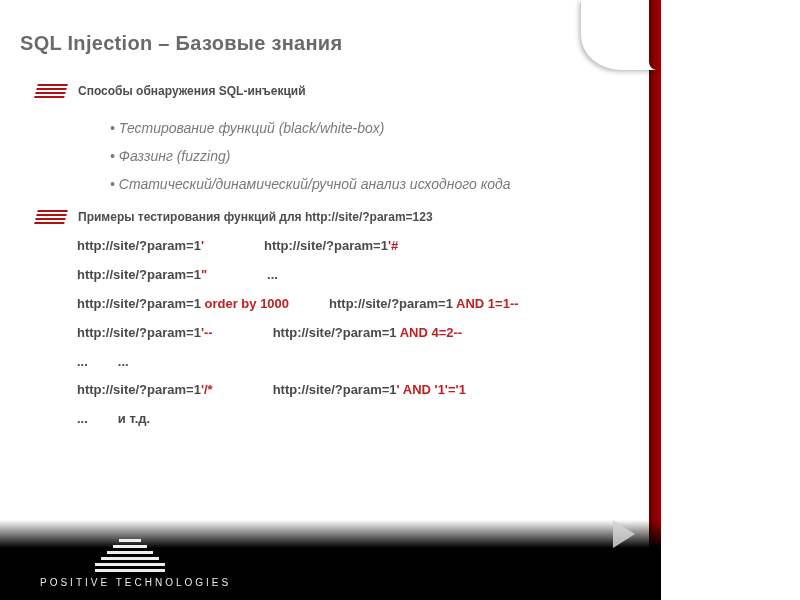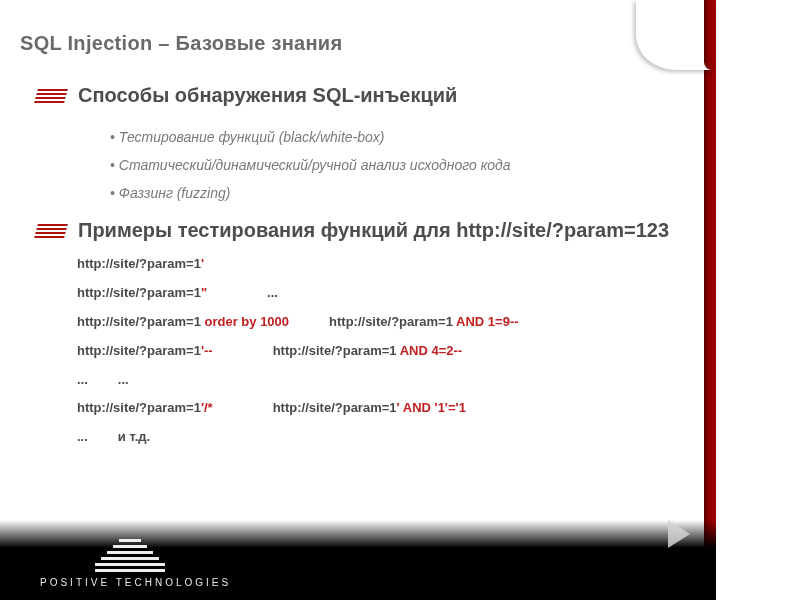--- a/index.html
+++ b/index.html
@@ -1,18 +1,18 @@
 <!DOCTYPE html>
 <html><head>
 <meta charset="utf-8">
 <style>
   * { margin: 0; padding: 0; box-sizing: border-box; }
   html, body { width: 800px; height: 600px; overflow: hidden; font-family: Verdana, Arial, sans-serif; }
   .slide {
-    width: 716px; height: 600px;
+    width: 661px; height: 600px;
     background: #fff;
     position: relative;
   }
   .side-red {
     position: absolute;
     right: 0; top: 0;
     width: 12px; height: 600px;
     background: linear-gradient(to right, #5a0000 0%, #8B0000 40%, #a00000 100%);
   }
   .corner {
@@ -59,21 +59,21 @@
     content:"";
     position:absolute; inset:0;
     background: repeating-linear-gradient(
       to bottom,
       #b01010 0px, #b01010 2px,
       transparent 2px, transparent 4px
     );
     transform: skewX(-15deg);
   }
   .bullet-text {
-    font-size: 20px;
+    font-size: 12px;
     font-weight: bold;
     color: #4d4d4d;
   }
   .sub-list {
     margin-left: 74px;
     margin-top: 22px;
     margin-bottom: 18px;
     font-style: italic;
   }
   .sub-item {
@@ -149,50 +149,53 @@
 
   <div class="content">
 
     <div class="bullet-row">
       <div class="bullet-icon"></div>
       <div class="bullet-text">Способы обнаружения SQL-инъекций</div>
     </div>
 
     <div class="sub-list">
       <div class="sub-item">Тестирование функций (black/white-box)</div>
+      <div class="sub-item">Фаззинг (fuzzing)</div>
       <div class="sub-item">Статический/динамический/ручной анализ исходного кода</div>
-      <div class="sub-item">Фаззинг (fuzzing)</div>
     </div>
 
     <div class="bullet-row">
       <div class="bullet-icon"></div>
       <div class="bullet-text">Примеры тестирования функций для http://site/?param=123</div>
     </div>
 
     <div class="examples">
 
       <div class="ex-row">
         <div class="ex-cell b">
           <span>http://site/?param=1</span><span class="red">'</span>
         </div>
+        <div class="ex-cell b">
+          <span>http://site/?param=1</span><span class="red">'#</span>
+        </div>
       </div>
 
       <div class="ex-row">
         <div class="ex-cell b">
           <span>http://site/?param=1</span><span class="red">"</span>
         </div>
         <div class="ex-cell b">...</div>
       </div>
 
       <div class="ex-row" style="gap:40px;">
         <div class="ex-cell b">
           <span>http://site/?param=1</span><span class="red"> order by 1000</span>
         </div>
         <div class="ex-cell b">
-          <span>http://site/?param=1</span><span class="red"> AND 1=9--</span>
+          <span>http://site/?param=1</span><span class="red"> AND 1=1--</span>
         </div>
       </div>
 
       <div class="ex-row">
         <div class="ex-cell b">
           <span>http://site/?param=1</span><span class="red">'--</span>
         </div>
         <div class="ex-cell b">
           <span>http://site/?param=1</span><span class="red"> AND 4=2--</span>
         </div>

